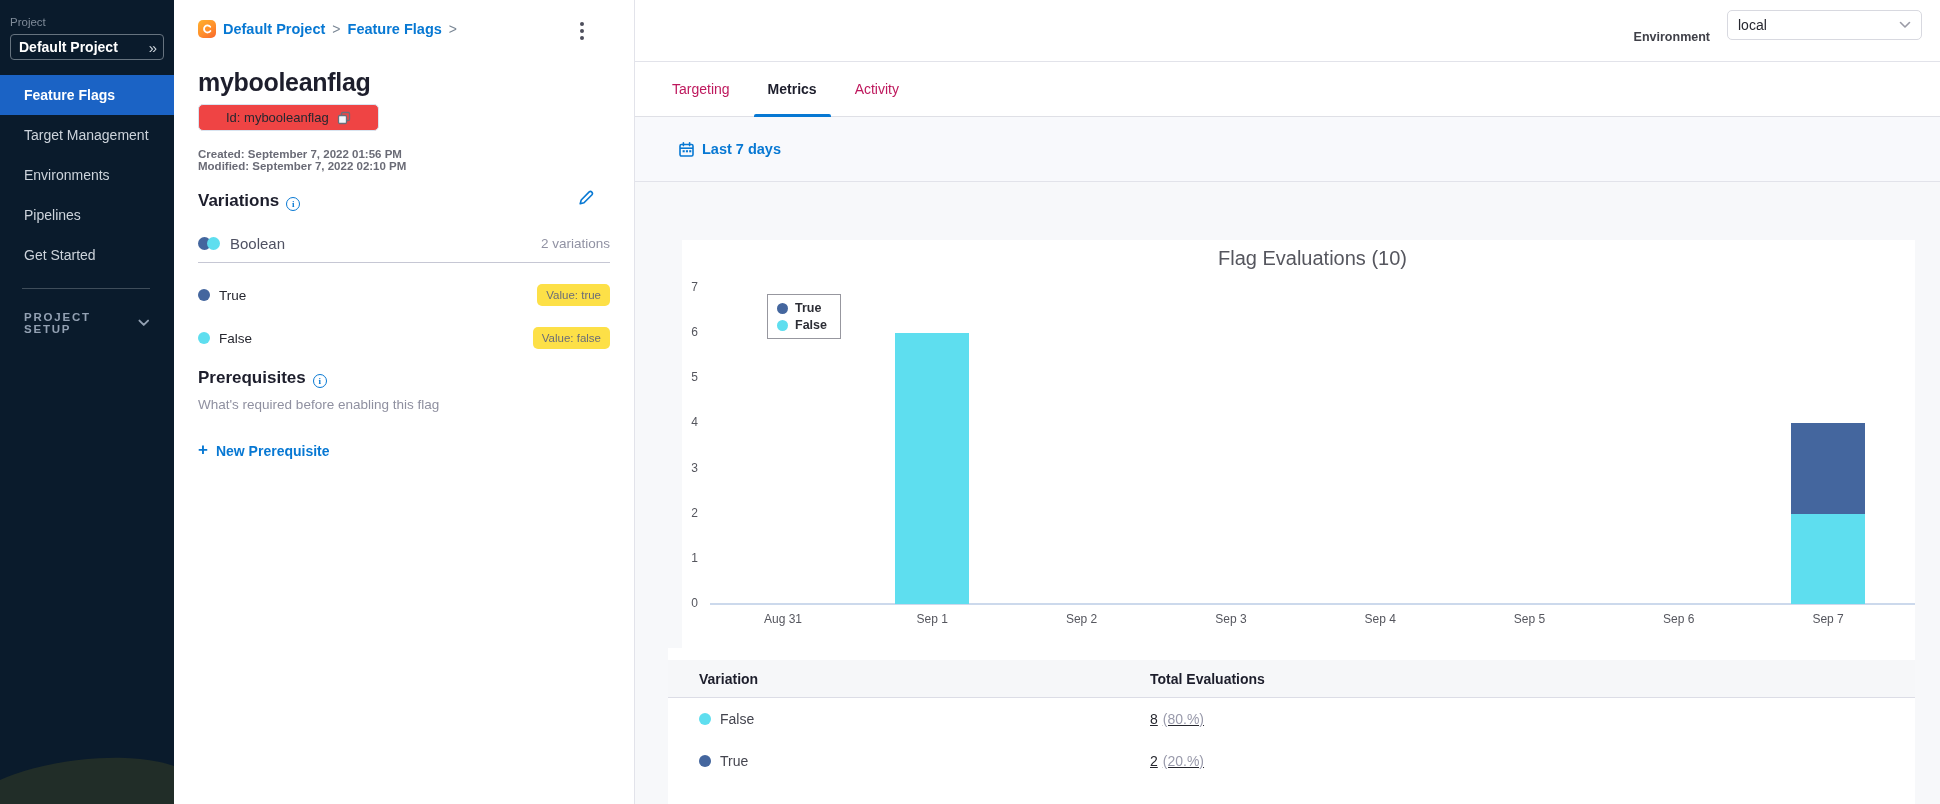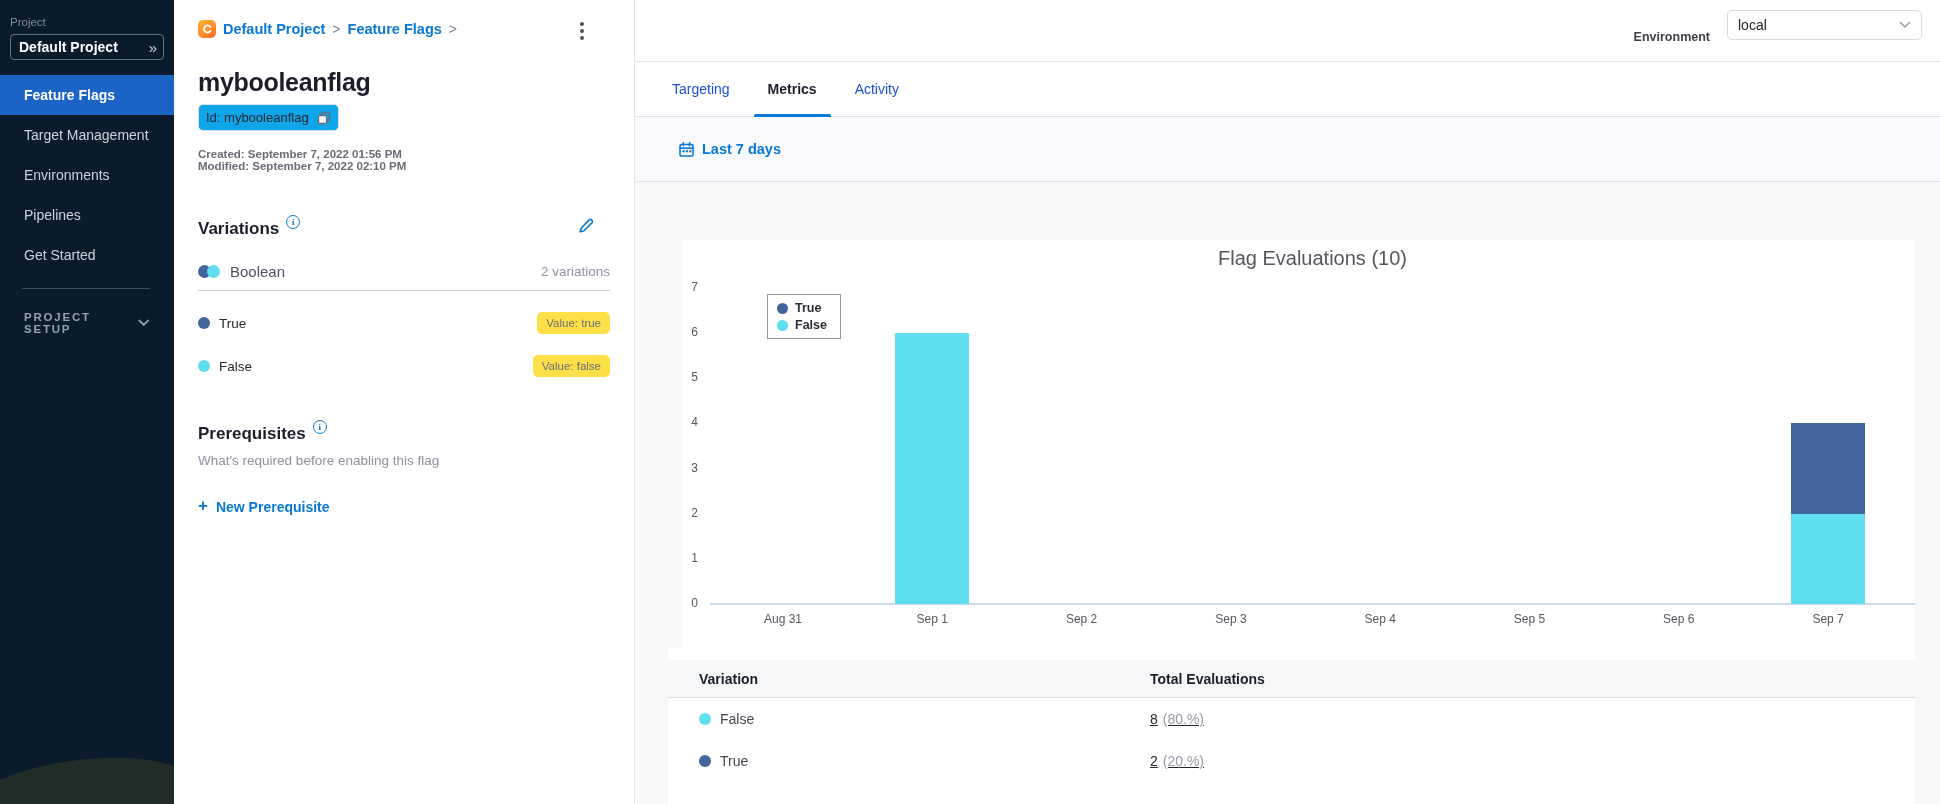--- a/index.html
+++ b/index.html
@@ -21,26 +21,26 @@
   
   .left-panel { position:absolute; left:174px; top:0; width:461px; height:804px; background:#fff; border-right:1px solid #e2e3ea; padding:0 24px; }
   .panel-head { position:relative; margin-top:20px; height:22px; }
   .breadcrumb { display:flex; align-items:center; gap:7px; font-size:14.5px; font-weight:600; }
   .breadcrumb a { color:#0778d3; text-decoration:none; cursor:pointer; }
   .crumb-sep { color:#7a8795; font-weight:400; font-size:14px; }
   .ff-icon { width:18px; height:18px; border-radius:5px; background:linear-gradient(145deg,#ffb02e 0%,#ff8f2b 55%,#f9652b 100%); display:inline-flex; align-items:center; justify-content:center; flex:0 0 auto; }
   .kebab { position:absolute; right:18px; top:0; width:20px; height:22px; border:none; background:none; display:flex; flex-direction:column; align-items:center; justify-content:center; gap:3px; cursor:pointer; }
   .kebab i { width:4px; height:4px; border-radius:50%; background:#4d4e5c; }
   .flag-title { margin-top:26px; font-size:25px; font-weight:700; color:#1d1e2c; letter-spacing:-0.3px; }
-  .id-chip { margin-top:7px; display:inline-flex; align-items:center; gap:8px; background:#0ea5e9; border:1px solid #d9e4f0; border-radius:5px; padding:5px 7px; font-size:13px; color:#26272f; }
+  .id-chip { margin-top:7px; display:inline-flex; align-items:center; gap:8px; background:#ef4444; border:1px solid #d9e4f0; border-radius:5px; padding:5px 27px; font-size:13px; color:#26272f; }
   .copy-icon { display:inline-flex; cursor:pointer; }
   .meta { font-size:11.5px; font-weight:700; color:#6a6b76; }
   .meta.created { margin-top:17px; }
   .meta.modified { }
-  .section-head { margin-top:47px; display:flex; align-items:flex-start; gap:7px; position:relative; }
+  .section-head { margin-top:19px; display:flex; align-items:flex-end; gap:7px; position:relative; }
   .section-head h2 { font-size:17px; font-weight:700; color:#1d1e2c; }
   .info-icon { width:14px; height:14px; border:1.3px solid #0778d3; border-radius:50%; color:#0778d3; font-size:9px; font-weight:700; display:inline-flex; align-items:center; justify-content:center; font-family:"Liberation Serif", serif; margin-top:-4px; }
   .edit-btn { position:absolute; right:16px; top:-2px; background:none; border:none; cursor:pointer; }
   .bool-row { margin-top:24px; display:flex; align-items:center; justify-content:space-between; }
   .bool-left { display:flex; align-items:center; gap:10px; font-size:15px; color:#4f5162; }
   .dual-dots { display:inline-flex; align-items:center; }
   .dual-dots i { width:13px; height:13px; border-radius:50%; display:inline-block; }
   .dual-dots i:last-child { margin-left:-4px; }
   .count-label { font-size:13.5px; color:#9192a3; }
   .var-divider { margin-top:10px; border:none; border-top:1px solid #c6c7d4; }
@@ -51,21 +51,21 @@
   .prereq-desc { margin-top:9px; font-size:13.5px; color:#8f90a0; }
   .new-prereq { margin-top:30px; display:inline-flex; align-items:center; gap:8px; border:none; background:none; color:#0778d3; font-size:14px; font-weight:700; cursor:pointer; font-family:inherit; }
   .new-prereq .plus { font-size:17px; font-weight:700; margin-top:-2px; }
 
   
   .main { position:absolute; left:635px; top:0; width:1305px; height:804px; background:#fff; }
   .topbar { position:relative; height:62px; border-bottom:1px solid #e2e3ea; background:#fff; }
   .env-label { position:absolute; right:230px; top:30px; font-size:12.5px; font-weight:700; color:#3f4048; }
   .env-select { position:absolute; right:18px; top:10px; width:195px; height:30px; border:1px solid #d8d9e0; border-radius:5px; background:#fff; display:flex; align-items:center; justify-content:space-between; padding:0 10px; font-size:14px; color:#26272f; cursor:pointer; }
   .tabsrow { height:55px; border-bottom:1px solid #dfe0e6; display:flex; align-items:stretch; padding-left:23px; background:#fff; }
-  .tab { position:relative; display:flex; align-items:center; padding:0 14px; margin-right:10px; font-size:14px; color:#1d4ed8; cursor:pointer; }
+  .tab { position:relative; display:flex; align-items:center; padding:0 14px; margin-right:10px; font-size:14px; color:#be185d; cursor:pointer; }
   .tab.active { color:#1d1e2c; font-weight:700; }
   .tab.active::after { content:""; position:absolute; left:0; right:0; bottom:-1px; height:3px; background:#0778d3; border-radius:2px 2px 0 0; }
   .strip { height:65px; background:#f8f9fc; border-bottom:1px solid #e2e3ea; display:flex; align-items:center; padding-left:44px; }
   .daterange { display:inline-flex; align-items:center; gap:8px; border:none; background:none; color:#0778d3; font-size:14.5px; font-weight:700; cursor:pointer; font-family:inherit; }
   .content { position:relative; height:622px; background:#f7f8fa; }
 
   
   .chart-card { position:absolute; left:47px; top:58px; width:1233px; height:412px; background:#fff; }
   .chart-title { position:absolute; left:28px; top:7px; width:1205px; text-align:center; font-size:20px; color:#55565e; }
   .legend { position:absolute; left:85px; top:54px; border:1px solid #97979f; background:#fff; padding:6px 13px 6px 9px; display:flex; flex-direction:column; gap:3px; }

